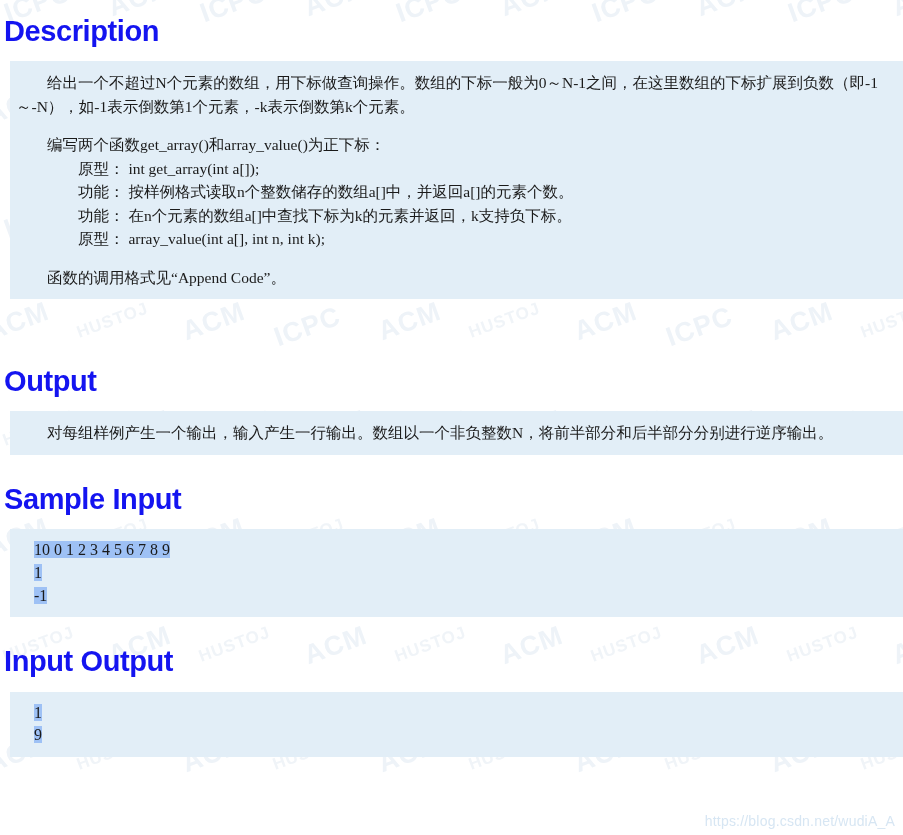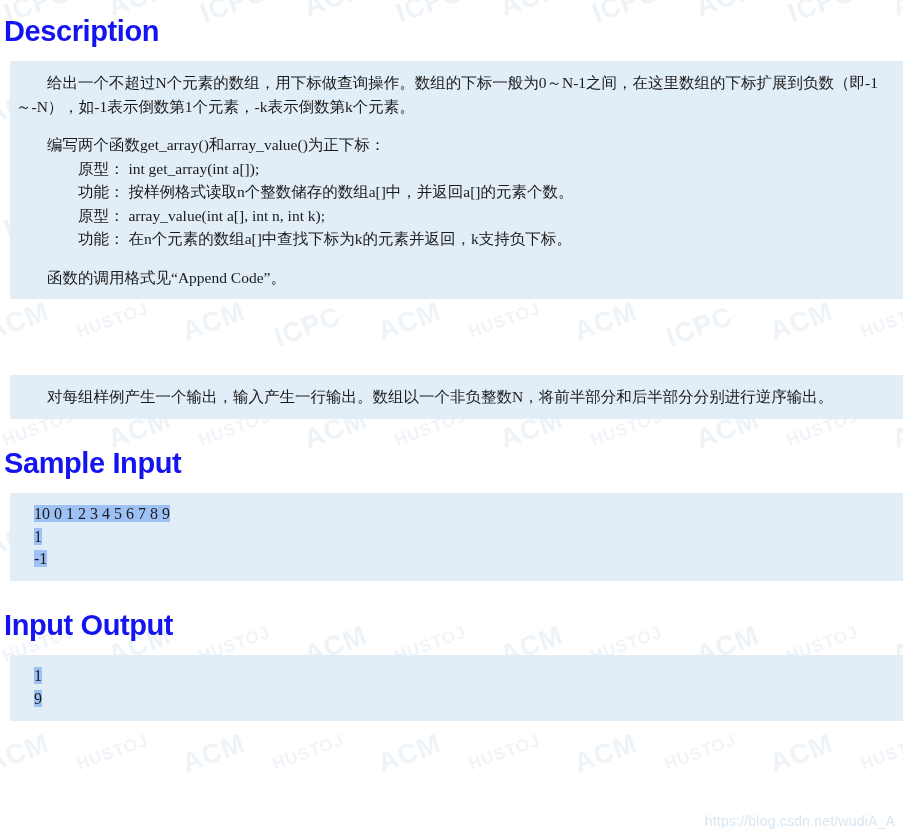--- a/index.html
+++ b/index.html
@@ -195,33 +195,34 @@
 
   <h2 class="section-title">Description</h2>
   <div class="sp-after-title"></div>
 
   <div class="panel">
     <p>给出一个不超过N个元素的数组，用下标做查询操作。数组的下标一般为0～N-1之间，在这里数组的下标扩展到负数（即-1～-N），如-1表示倒数第1个元素，-k表示倒数第k个元素。</p>
     <p class="blankline"></p>
     <p>编写两个函数get_array()和array_value()为正下标：</p>
     <p class="indent-fn">原型： int get_array(int a[]);</p>
     <p class="indent-fn">功能： 按样例格式读取n个整数储存的数组a[]中，并返回a[]的元素个数。</p>
+    <p class="indent-fn">功能： 在n个元素的数组a[]中查找下标为k的元素并返回，k支持负下标。</p>
     <p class="indent-fn">原型： array_value(int a[], int n, int k);</p>
-    <p class="indent-fn">功能： 在n个元素的数组a[]中查找下标为k的元素并返回，k支持负下标。</p>
     <p class="blankline"></p>
     <p>函数的调用格式见“Append Code”。</p>
   </div>
 
   <div class="sp-after-panel"></div>
 
   <div class="sp-after-title"></div>
 
 
   <div class="sp-after-panel"></div>
 
+  <h2 class="section-title">Output</h2>
   <div class="sp-after-title"></div>
 
   <div class="panel">
     <p>对每组样例产生一个输出，输入产生一行输出。数组以一个非负整数N，将前半部分和后半部分分别进行逆序输出。</p>
   </div>
 
   <div class="sp-after-panel"></div>
 
   <h2 class="section-title">Sample Input</h2>
   <div class="sp-after-title"></div>

